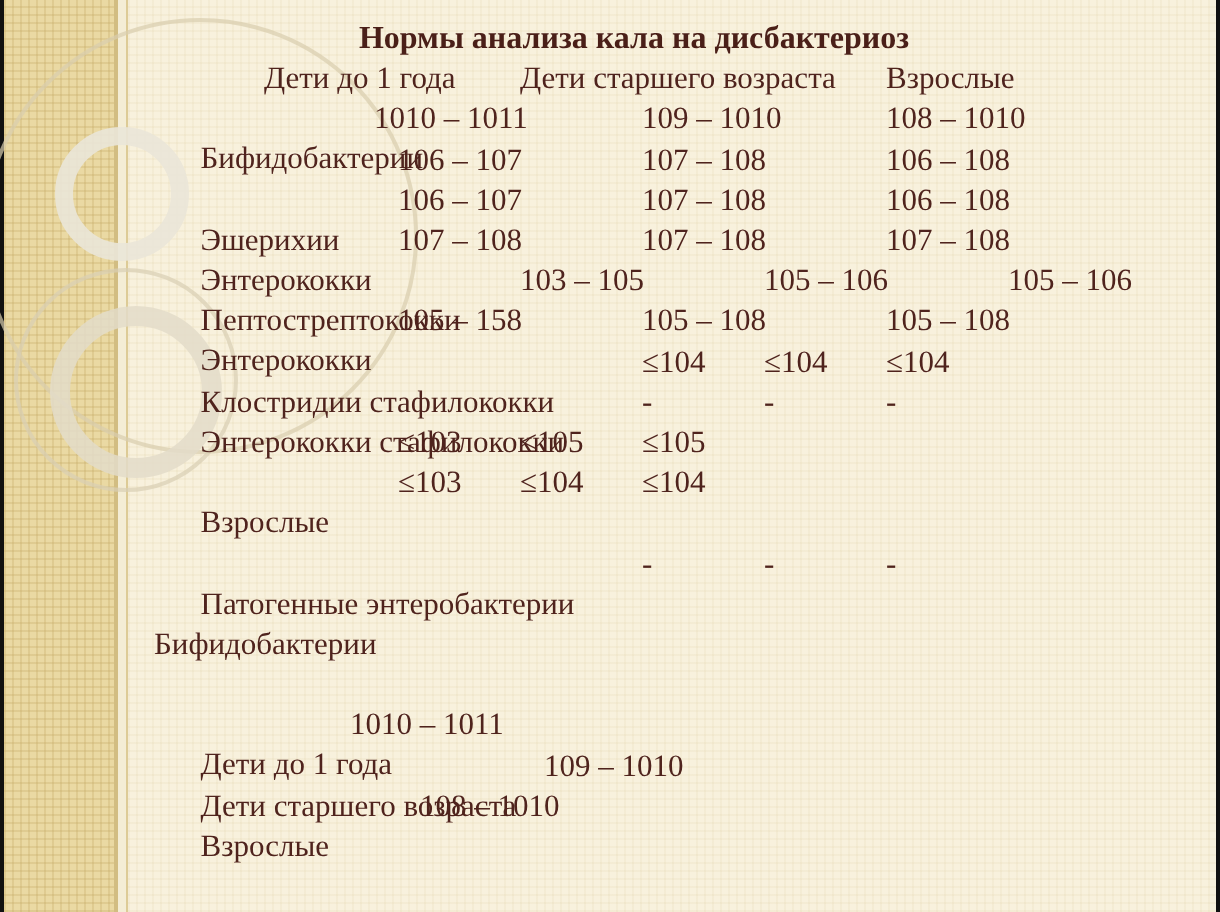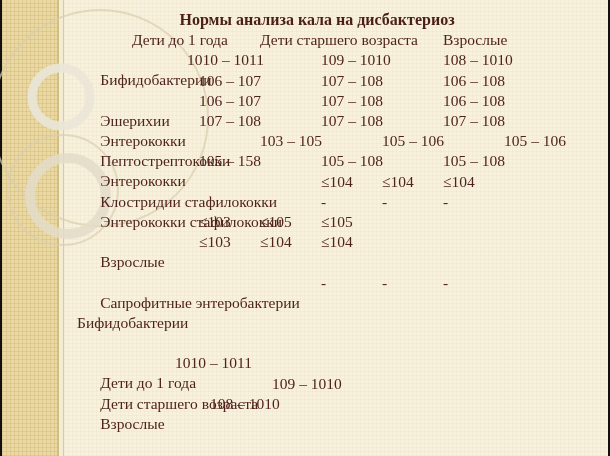--- a/index.html
+++ b/index.html
@@ -128,21 +128,21 @@
     </div>
 
     <div class="line" style="top:232.2px">
       <span>Взрослые</span>
       <span class="cell" style="left:122px">≤103</span>
       <span class="cell" style="left:183px">≤104</span>
       <span class="cell" style="left:244px">≤104</span>
     </div>
 
     <div class="line" style="top:272.6px">
-      <span>Сапрофитные энтеробактерии</span>
+      <span>Патогенные энтеробактерии</span>
       <span class="cell" style="left:244px">-</span>
       <span class="cell" style="left:305px">-</span>
       <span class="cell" style="left:366px">-</span>
     </div>
 
     <div class="line" style="top:313px">Бифидобактерии</div>
 
 
     <div class="line" style="top:353.4px">
       <span>Дети до 1 года</span>

